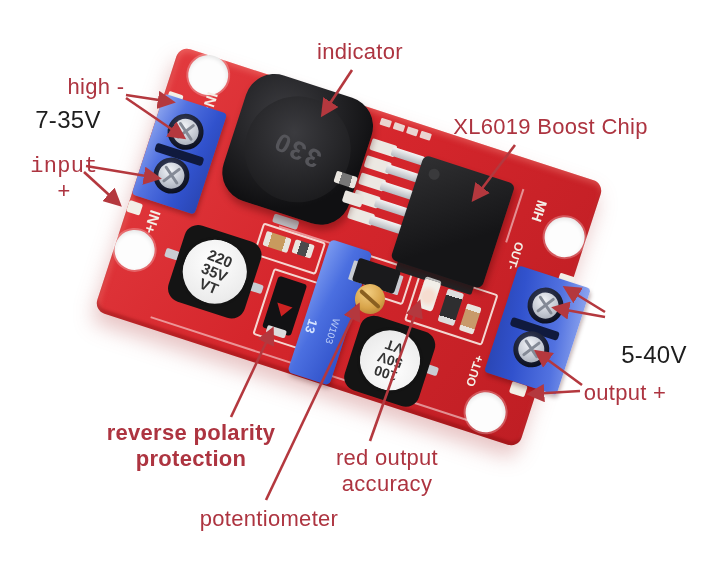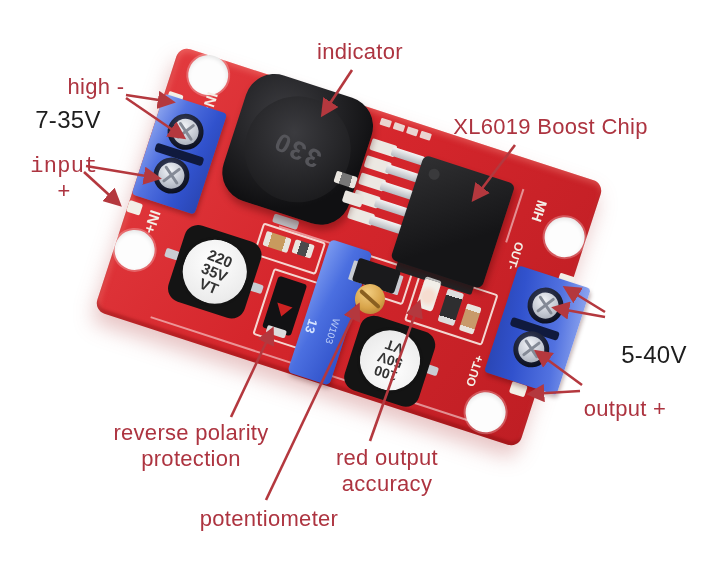--- a/index.html
+++ b/index.html
@@ -15,22 +15,22 @@
     font-size:22px; line-height:26px; text-align:center; letter-spacing:.3px;
   }
   .lbl.dark{ color:var(--value-black,#1d1d1d); font-size:24px; }
   #lbl-inductor{ left:300px; top:39px;  width:120px; }
   #lbl-input-minus{ left:52px; top:74px; width:88px; }
   #lbl-input-range{ left:22px; top:107px; width:92px; }
   #lbl-input-plus{ left:20px;  top:154px; width:88px;font-family:Liberation Mono, monospace; }
   #lbl-chip{ left:448px; top:114px; width:205px; }
   #lbl-output-minus{ left:607px; top:305px; width:96px; }
   #lbl-output-range{ left:608px; top:342px; width:92px; }
-  #lbl-output-plus{ left:577px; top:380px; width:96px;margin-top:16px; }
-  #lbl-reverse{ left:91px;  top:420px; width:200px; }
+  #lbl-output-plus{ left:577px; top:380px; width:96px; }
+  #lbl-reverse{ left:91px;  top:420px; width:200px;font-weight:bold; }
   #lbl-led{ left:320px; top:445px; width:134px; }
   #lbl-pot{ left:181px; top:506px; width:176px; }
 
   
   #arrows{ position:absolute; left:0; top:0; z-index:30; pointer-events:none; }
   #arrows line{ stroke:var(--arrow-red,#b4383e); stroke-width:2.6px; }
 
   
   #board{
     position:absolute; left:126px; top:108px; width:446px; height:278px;

